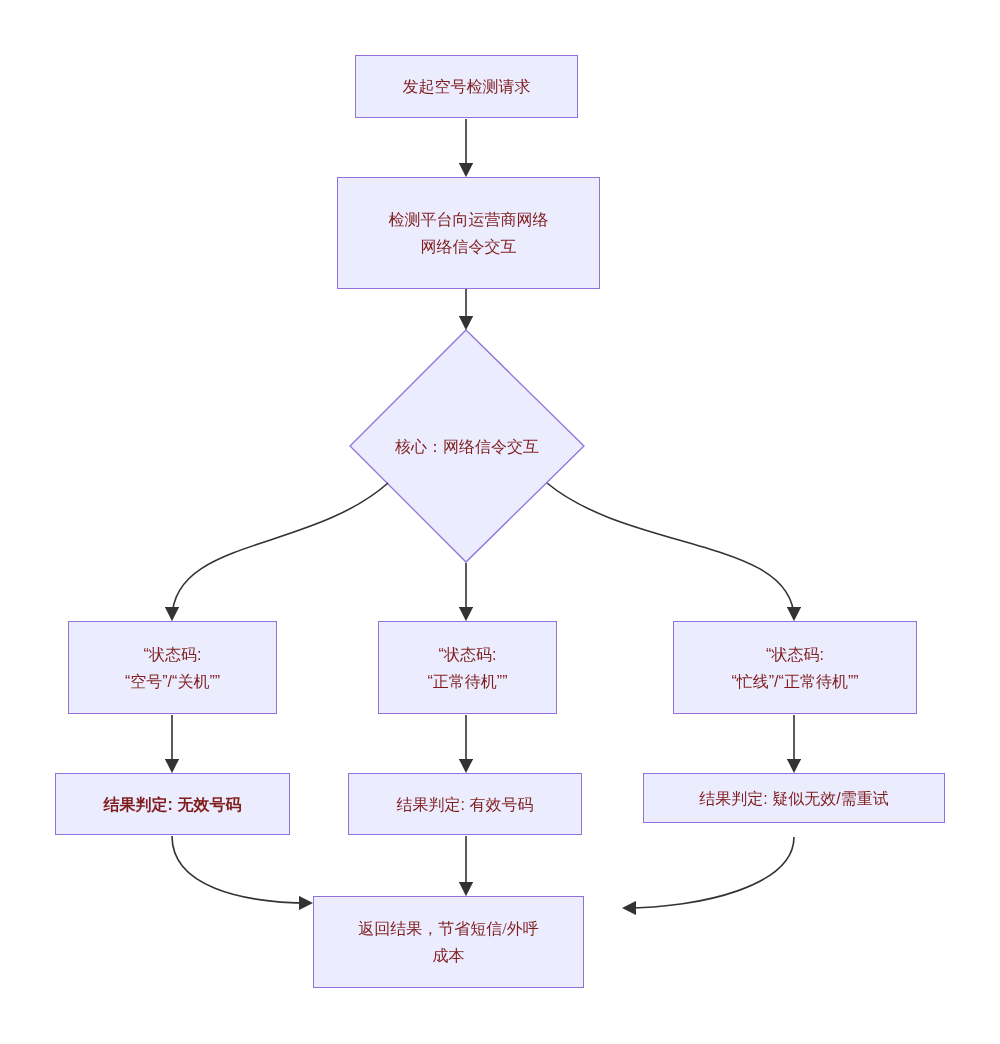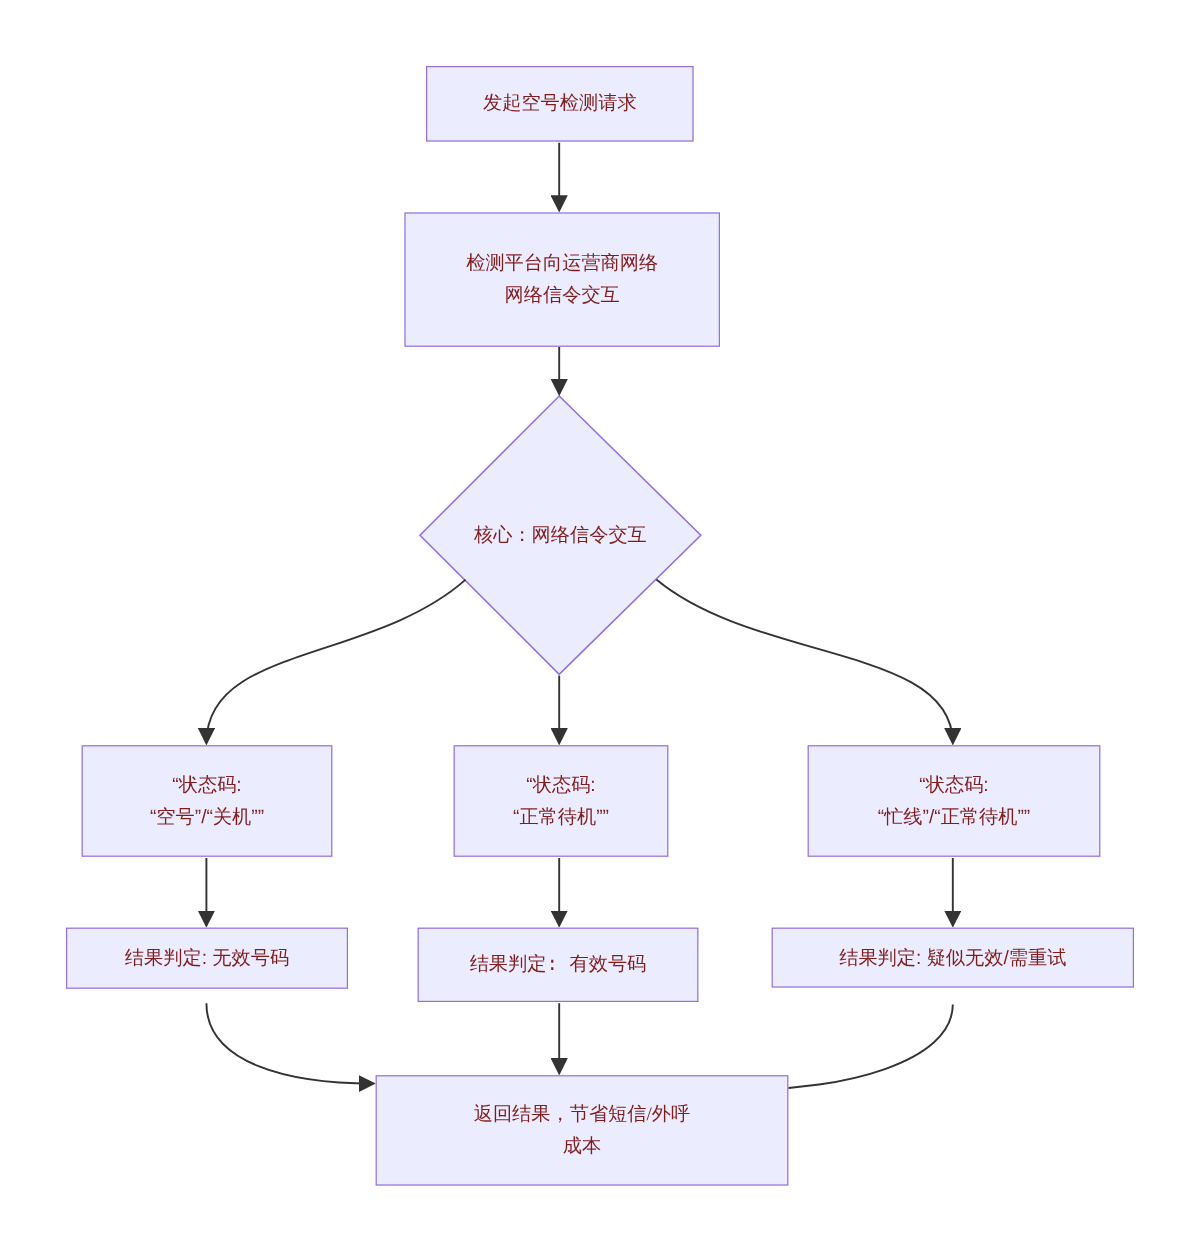--- a/index.html
+++ b/index.html
@@ -95,30 +95,30 @@
   <div class="node" style="left:378px; top:621px; width:179px; height:93px;">
     <span>“状态码:</span>
     <span>“正常待机””</span>
   </div>
 
   <div class="node" style="left:673px; top:621px; width:244px; height:93px;">
     <span>“状态码:</span>
     <span>“忙线”/“正常待机””</span>
   </div>
 
-  <div class="node" style="left:55px; top:773px; width:235px; height:51px;">
+  <div class="node" style="left:55px; top:773px; width:235px; height:62px;font-weight:bold;">
     <span>结果判定: 无效号码</span>
   </div>
 
-  <div class="node" style="left:348px; top:773px; width:234px; height:62px;font-family:Liberation Mono, monospace;">
+  <div class="node" style="left:348px; top:773px; width:234px; height:62px;">
     <span>结果判定: 有效号码</span>
   </div>
 
   <div class="node" style="left:643px; top:773px; width:302px; height:50px;">
     <span>结果判定: 疑似无效/需重试</span>
   </div>
 
-  <div class="node" style="left:313px; top:896px; width:344px; height:92px;font-family:Liberation Serif, serif;">
+  <div class="node" style="left:313px; top:896px; width:271px; height:92px;font-family:Liberation Serif, serif;">
     <span>返回结果，节省短信/外呼</span>
     <span>成本</span>
   </div>
 
 </div>
 
 </body></html>

